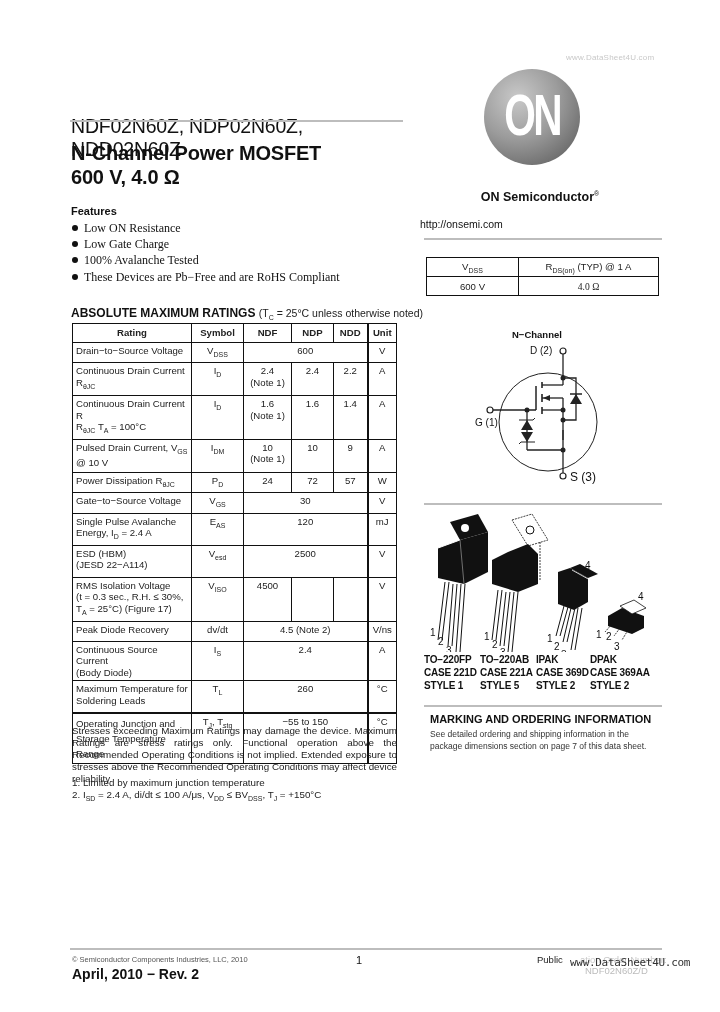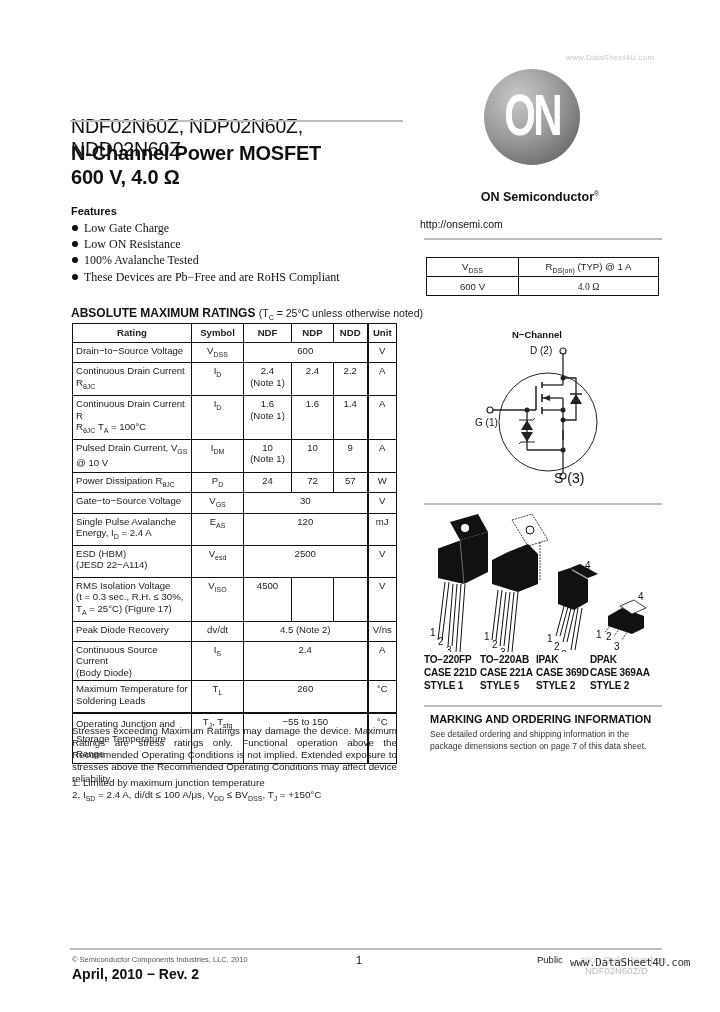--- a/index.html
+++ b/index.html
@@ -79,22 +79,22 @@
   <div>NDD02N60Z</div>
 </div>
 <div class="abs hr-left"></div>
 <div class="abs subtitle">
   <div>N-Channel Power MOSFET</div>
   <div>600 V, 4.0 Ω</div>
 </div>
 
 <div class="abs features-head">Features</div>
 <ul class="abs features">
+  <li>Low ON Resistance</li>
   <li>Low Gate Charge</li>
-  <li>Low ON Resistance</li>
   <li>100% Avalanche Tested</li>
   <li>These Devices are Pb−Free and are RoHS Compliant</li>
 </ul>
 
 <div class="abs amr-title">
   <span>ABSOLUTE MAXIMUM RATINGS</span>
   <span class="cond"><span>(T</span><sub>C</sub><span> = 25°C unless otherwise noted)</span></span>
 </div>
 
 <table class="amr">
@@ -290,21 +290,21 @@
     <line x1="77" y1="70" x2="77" y2="110" stroke="#222" stroke-width="1.3"></line>
     <polygon points="71,90 83,90 77,80" fill="#222"></polygon>
     <polygon points="71,92 83,92 77,102" fill="#222"></polygon>
     <path d="M69,80 L71,80 L83,80 L85,78" stroke="#222" stroke-width="1" fill="none"></path>
     <path d="M69,104 L71,102 L83,102 L85,102" stroke="#222" stroke-width="1" fill="none"></path>
     <polyline points="77,110 113,110" stroke="#222" stroke-width="1.3" fill="none"></polyline>
     <circle cx="113" cy="110" r="2.5" fill="#222"></circle>
   </svg>
   <div class="abs" style="left:80px;top:5px;font-size:10px">D (2)</div>
   <div class="abs" style="left:25px;top:77px;font-size:10px">G (1)</div>
-  <div class="abs" style="left:104px;top:130px;font-size:14px">S (3)</div>
+  <div class="abs" style="left:120px;top:130px;font-size:12px">S (3)</div>
 </div>
 
 <div class="abs hr-r2"></div>
 
 <div class="abs pkgs">
   <svg width="240" height="140" viewBox="0 0 240 140">
 
     <polygon points="30,10 58,2 68,20 40,28" fill="#111"></polygon>
     <circle cx="45" cy="16" r="4" fill="#fff"></circle>
     <polygon points="40,28 68,20 68,60 44,72 18,66 18,36" fill="#111"></polygon>

